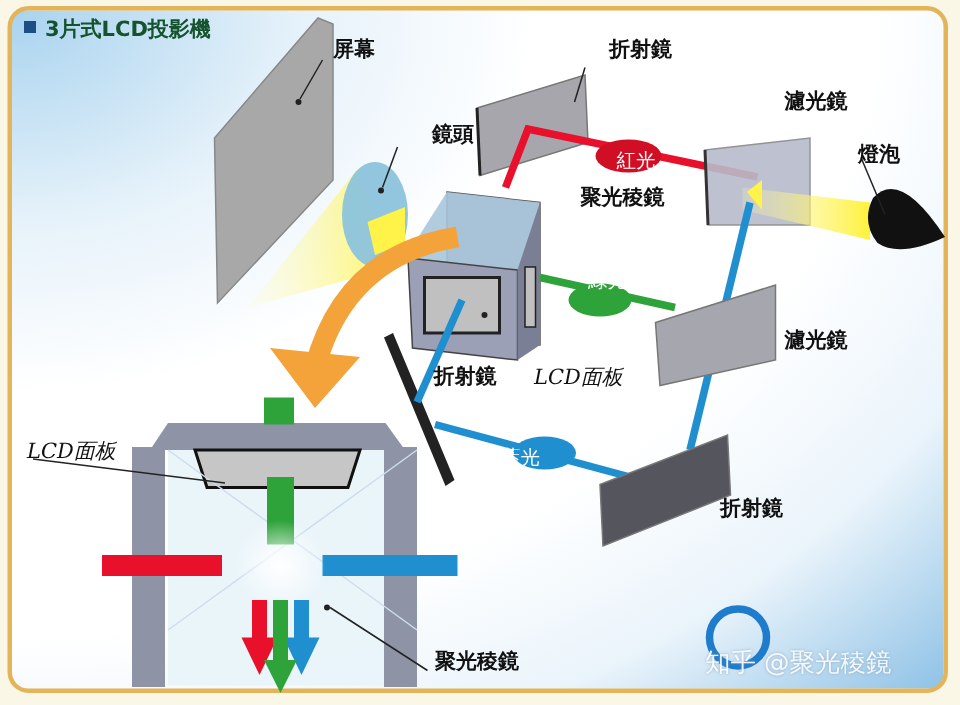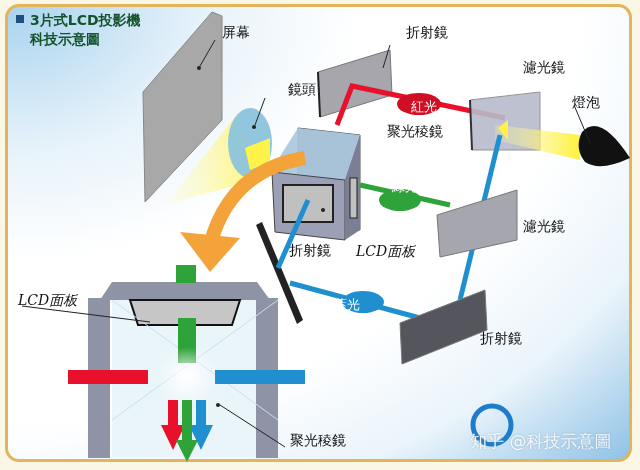--- a/index.html
+++ b/index.html
@@ -1,21 +1,21 @@
 <!DOCTYPE html>
 <html><head>
 <meta charset="utf-8">
 <style>
   html, body { margin:0; padding:0; }
   body { width:640px; height:470px; background:#fbf7e6; position:relative; overflow:hidden; font-family:"DejaVu Sans", sans-serif; }
   .frame { position:absolute; left:5px; top:4px; width:627px; height:458px; border:3px solid #e3b45a; border-radius:14px;
     background: radial-gradient(ellipse at 0% 0%, #a9d3ef 0%, #e6f2fa 22%, #ffffff 40%, #ffffff 65%, #eaf4fb 82%, #8fc2e6 100%); box-sizing:border-box; }
   .title { position:absolute; left:16px; top:11px; font-size:14px; font-weight:bold; color:#14532d; line-height:19px; }
   .title .sq { display:inline-block; width:8px; height:8px; background:#1d4f86; margin-right:6px; vertical-align:2px; }
-  .lbl { position:absolute; font-size:14px; color:#111; font-weight:normal; white-space:nowrap; }
+  .lbl { position:absolute; font-size:14px; color:#111; font-weight:bold; white-space:nowrap; }
   .serif { font-family:"DejaVu Serif", serif; font-weight:normal;font-style:italic; }
   .pill { position:absolute; color:#fff; font-size:13px; font-weight:normal; padding:2px 6px; border-radius:12px; white-space:nowrap; }
   svg { position:absolute; left:0; top:0; }
   .wm { position:absolute; left:470px; top:430px; font-size:17px; color:rgba(255,255,255,0.9); white-space:nowrap; text-shadow:0 0 2px rgba(120,150,180,0.7); }
 </style>
 </head>
 <body>
 
 <div class="frame"></div>
 
@@ -104,33 +104,32 @@
   <polygon points="182,400 192,400 192,440 198,440 187,462 176,440 182,440" fill="#2ea33a"></polygon>
   <line x1="22" y1="306" x2="150" y2="322" stroke="#222"></line>
   <circle cx="218" cy="405" r="2" fill="#222"></circle>
   <line x1="220" y1="405" x2="285" y2="447" stroke="#222"></line>
 
   <circle cx="492" cy="425" r="19" fill="none" stroke="#1f7ccc" stroke-width="5"></circle>
 </svg>
 
 <div class="title">
   <div><span class="sq"></span><span>3片式LCD投影機</span></div>
-  <div style="padding-left:14px">科技示意圖</div>
 </div>
 
 <div class="lbl" style="left:222px;top:24px">屏幕</div>
 <div class="lbl" style="left:288px;top:81px">鏡頭</div>
 <div class="lbl" style="left:406px;top:24px">折射鏡</div>
 <div class="lbl" style="left:387px;top:123px">聚光稜鏡</div>
 <div class="lbl" style="left:523px;top:59px">濾光鏡</div>
 <div class="lbl" style="left:572px;top:94px">燈泡</div>
 <div class="lbl" style="left:523px;top:218px">濾光鏡</div>
 <div class="lbl" style="left:289px;top:242px">折射鏡</div>
 <div class="lbl serif" style="left:356px;top:243px">LCD面板</div>
 <div class="lbl" style="left:480px;top:330px">折射鏡</div>
 <div class="lbl serif" style="left:18px;top:292px">LCD面板</div>
 <div class="lbl" style="left:290px;top:432px">聚光稜鏡</div>
 
 <div class="pill" style="left:405px;top:96px;background:transparent">紅光</div>
 <div class="pill" style="left:386px;top:176px;background:transparent">綠光</div>
 <div class="pill" style="left:328px;top:294px;background:transparent">藍光</div>
 
-<div class="wm">知乎 @科技示意圖</div>
+<div class="wm">知乎 @聚光稜鏡</div>
 
 </body></html>

